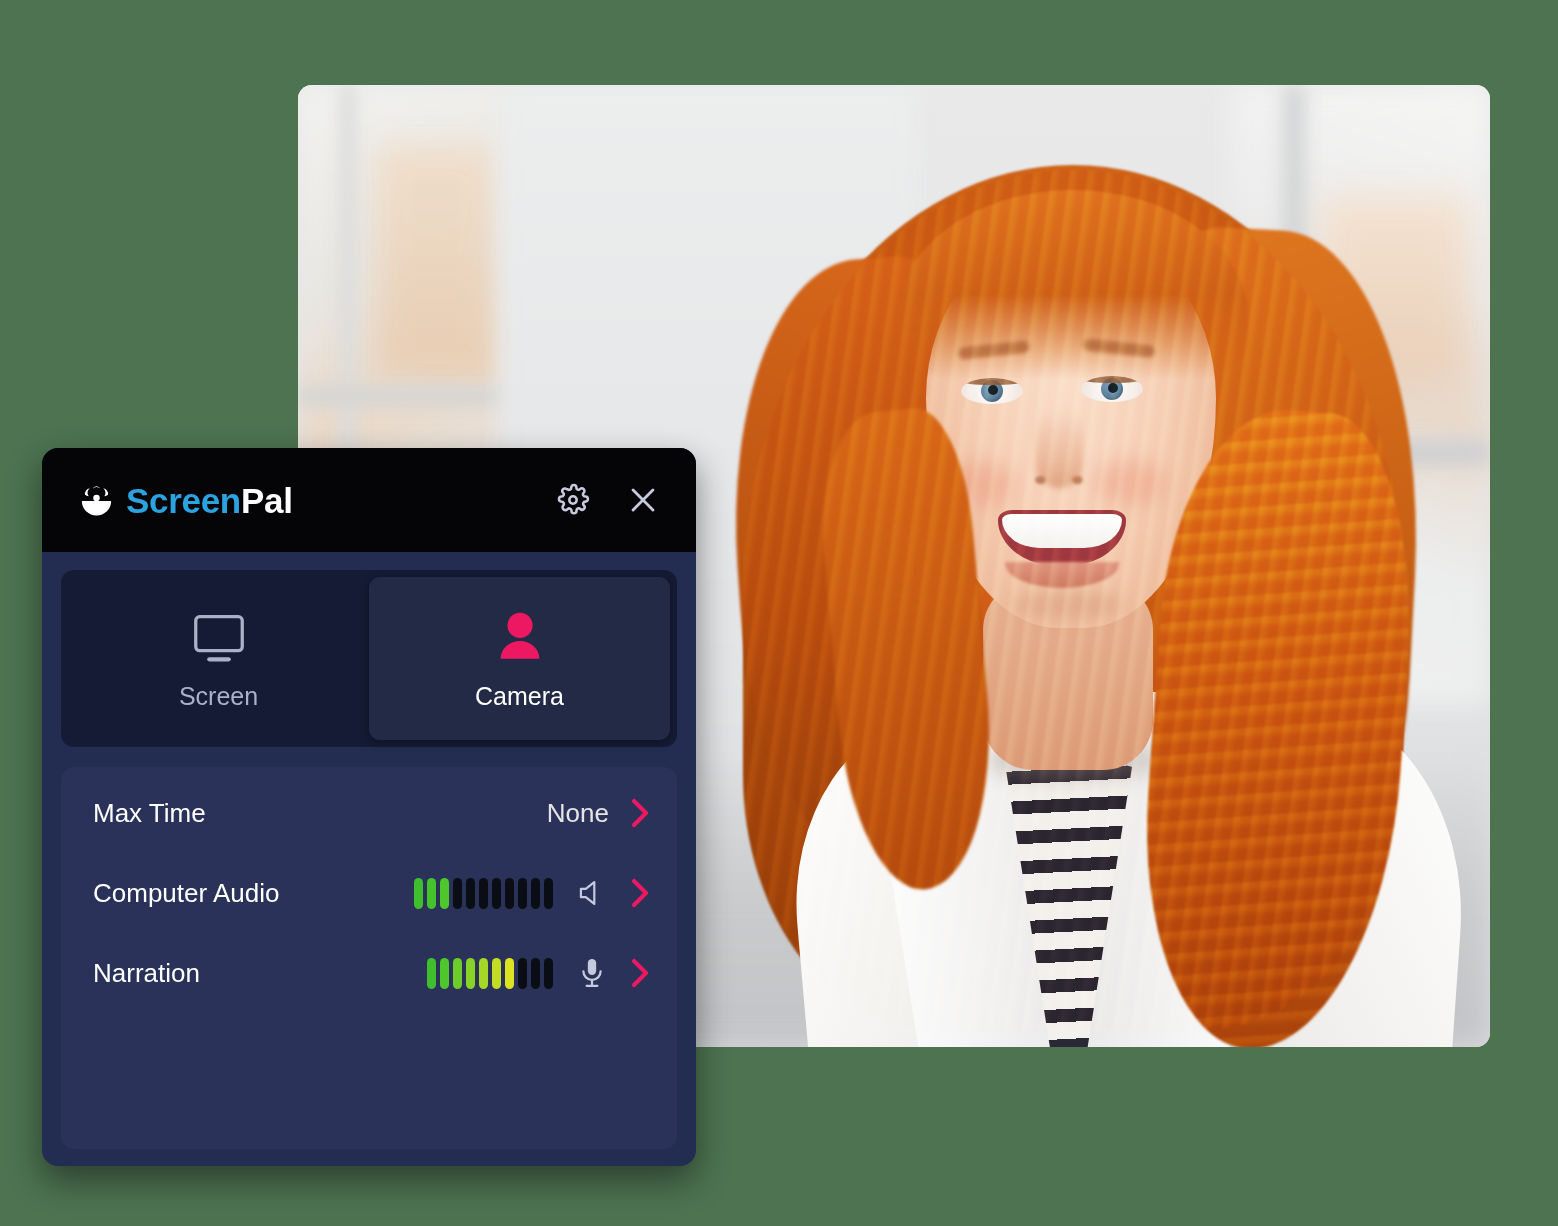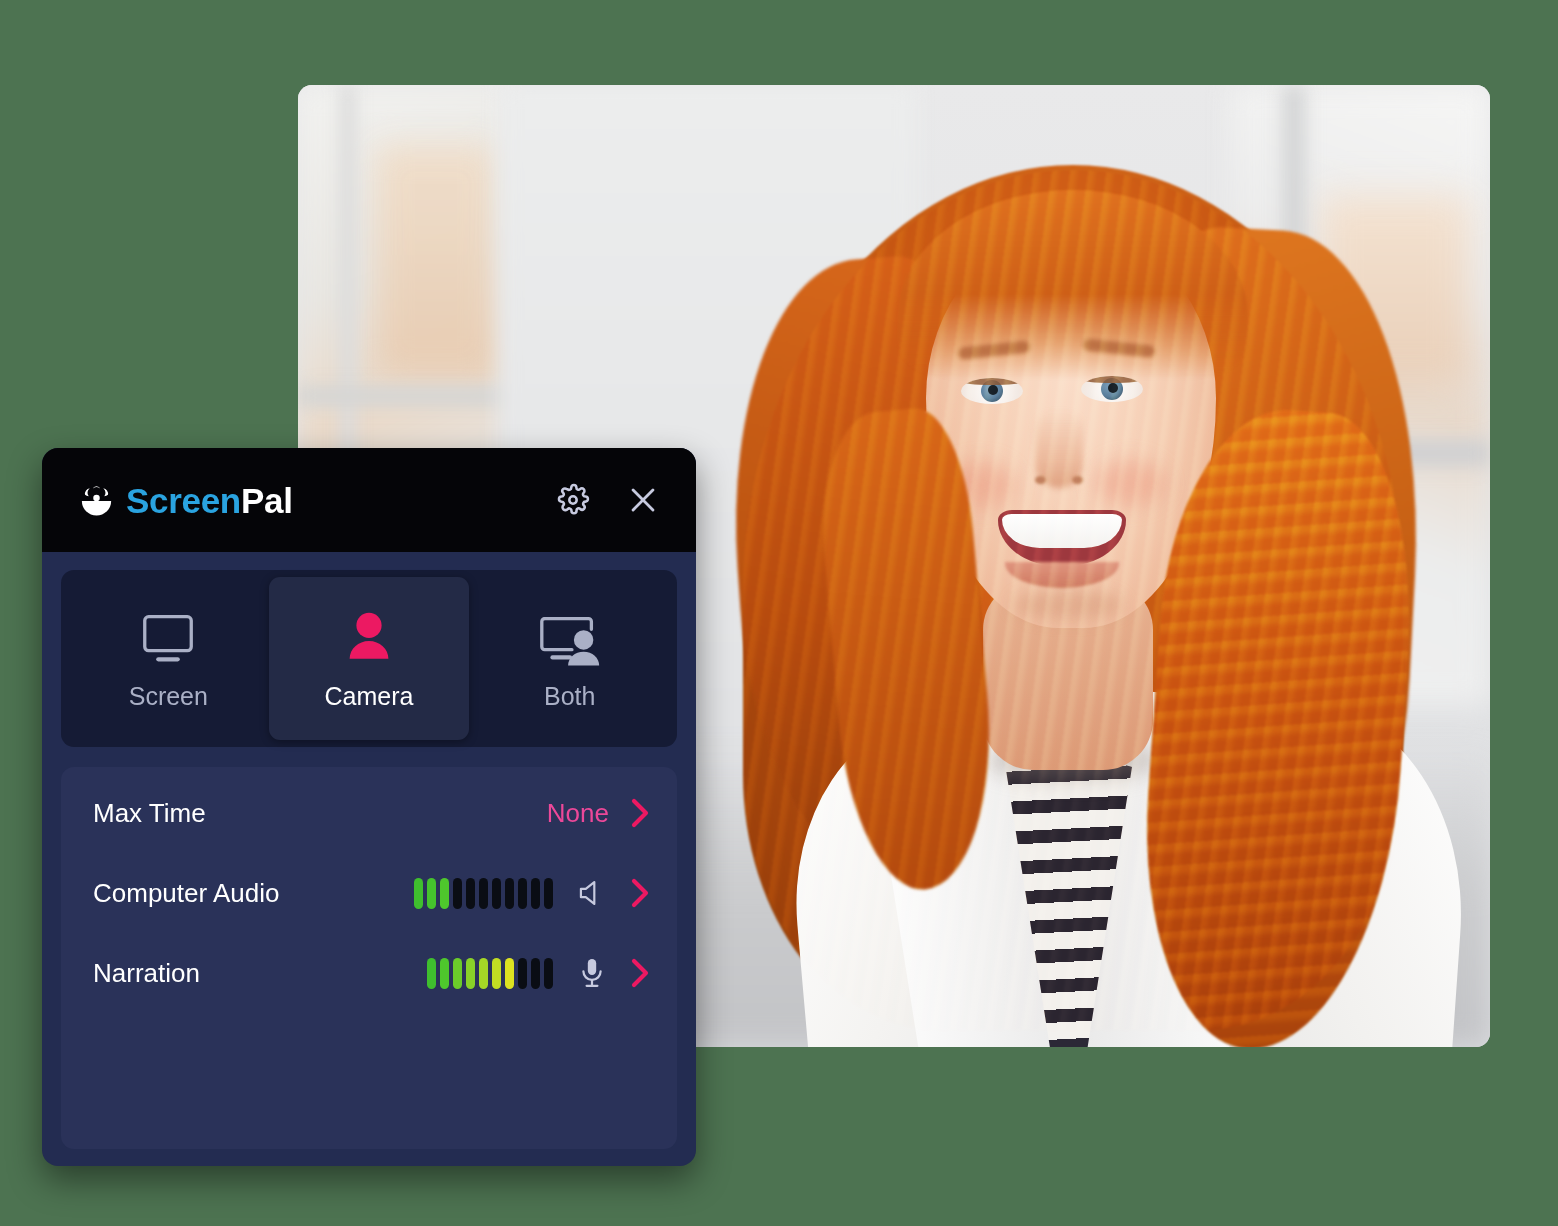--- a/index.html
+++ b/index.html
@@ -329,21 +329,21 @@
   }
   .srow {
     height: 80px;
     display: flex;
     align-items: center;
     padding: 0 28px 0 32px;
     cursor: pointer;
   }
   .srow-label { font-size: 26px; color: #ffffff; white-space: nowrap; }
   .srow-right { margin-left: auto; display: flex; align-items: center; gap: 22px; }
-  .srow-value { font-size: 26px; color: #ec4899; }
+  .srow-value { font-size: 26px; color: #e5e5e5; }
   .chev { width: 18px; height: 30px; flex: 0 0 auto; }
 
   .meter { display: flex; align-items: center; gap: 4px; }
   .mbar { width: 9px; height: 31px; border-radius: 5px; background: #0a0d14; }
 
   .meter-icon { width: 34px; height: 34px; display: flex; align-items: center; justify-content: center; }
 </style>
 </head>
 <body style="background: rgb(77, 115, 81);">
 
@@ -455,32 +455,20 @@
       <div class="mode-tile active">
         <div class="mode-icon">
           <svg width="62" height="58" viewBox="0 0 64 58" fill="#ec1962">
             <circle cx="32" cy="15" r="13"></circle>
             <path d="M32 31c-11 0-20 8.2-20 18.4h40C52 39.2 43 31 32 31z"></path>
           </svg>
         </div>
         <div class="mode-label">Camera</div>
       </div>
 
-      <div class="mode-tile">
-        <div class="mode-icon">
-          <svg width="70" height="58" viewBox="0 0 72 58" fill="none">
-            <path d="M10 8h45a3 3 0 0 1 3 3v8" stroke="#aab0c6" stroke-width="3.4" stroke-linecap="round"></path>
-            <path d="M10 8a3 3 0 0 0-3 3v26a3 3 0 0 0 3 3h28" stroke="#aab0c6" stroke-width="3.4" stroke-linecap="round"></path>
-            <line x1="18" y1="48" x2="36" y2="48" stroke="#aab0c6" stroke-width="4.4" stroke-linecap="round"></line>
-            <circle cx="50" cy="30" r="10" fill="#aab0c6"></circle>
-            <path d="M50 42c-9 0-16 6.4-16 14.2h32C66 48.4 59 42 50 42z" fill="#aab0c6"></path>
-          </svg>
-        </div>
-        <div class="mode-label">Both</div>
-      </div>
     </div>
 
     <div class="settings-card">
 
       <div class="srow">
         <div class="srow-label">Max Time</div>
         <div class="srow-right">
           <div class="srow-value">None</div>
           <svg class="chev" viewBox="0 0 12 20" fill="none" stroke="#ec1962" stroke-width="2.8" stroke-linecap="round" stroke-linejoin="round">
               <polyline points="2,2 10,10 2,18"></polyline>

